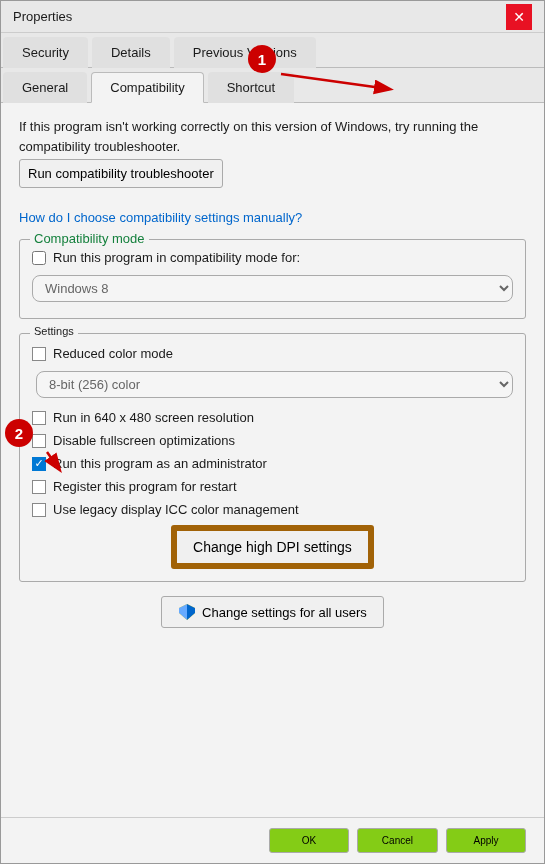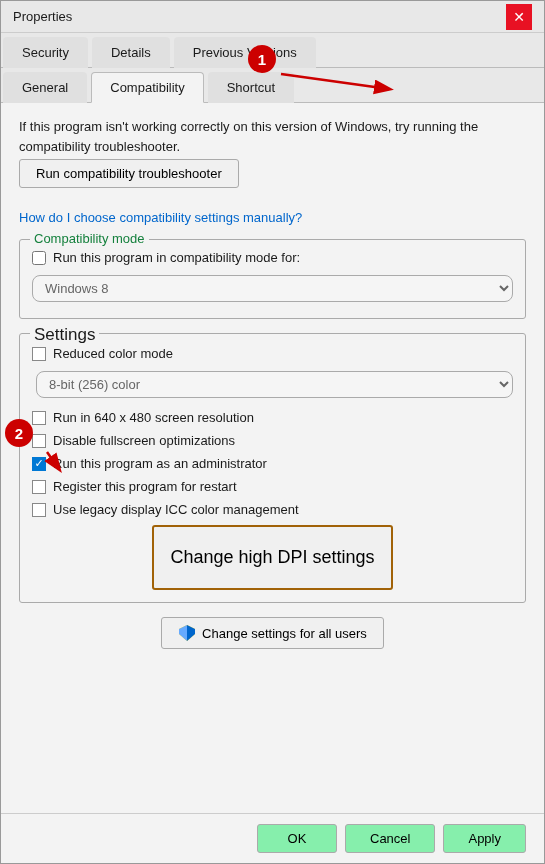--- a/index.html
+++ b/index.html
@@ -76,21 +76,21 @@
       padding: 14px 18px;
       overflow-y: auto;
     }
     .description {
       font-size: 13px;
       color: #1a1a1a;
       margin-bottom: 3px;
       line-height: 1.5;
     }
     .run-btn {
-      padding: 6px 16px;
+      padding: 6px 8px;
       background: #f0f0f0;
       border: 1px solid #aaa;
       cursor: pointer;
       font-size: 13px;
       margin-bottom: 10px;
       border-radius: 3px;
     }
     .help-link {
       color: #0066cc;
       font-size: 13px;
@@ -151,21 +151,21 @@
       padding: 12px;
       margin-bottom: 14px;
       position: relative;
     }
     .settings-label {
       position: absolute;
       top: -9px;
       left: 10px;
       background: #f3f3f3;
       padding: 0 4px;
-      font-size: 17px;
+      font-size: 11px;
       color: #1a1a1a;
     }
     .settings-item {
       display: flex;
       align-items: center;
       gap: 7px;
       margin-bottom: 8px;
     }
     .settings-item:last-child { margin-bottom: 0; }
     .checked-box {
@@ -183,25 +183,25 @@
     }
     .unchecked-box {
       width: 14px;
       height: 14px;
       background: white;
       border: 1px solid #888;
       flex-shrink: 0;
       cursor: pointer;
     }
     .change-dpi-btn {
-      padding: 20px 16px;
+      padding: 8px 16px;
       background: #f0f0f0;
-      border: 2px solid #a16207;
-      cursor: pointer;
-      font-size: 18px;
+      border: 6px solid #a16207;
+      cursor: pointer;
+      font-size: 14px;
       border-radius: 3px;
       margin-top: 6px;
       display: block;
       margin-left: auto;
       margin-right: auto;
     }
     .change-all-btn {
       padding: 6px 16px;
       background: #f0f0f0;
       border: 1px solid #aaa;
@@ -217,24 +217,24 @@
       display: flex;
       justify-content: flex-end;
       gap: 8px;
       padding: 10px 18px;
       border-top: 1px solid #ccc;
       background: #f3f3f3;
       flex-shrink: 0;
     }
     .footer-btn {
       padding: 6px 24px;
-      background: #86efac;
-      border: 1px solid #aaa;
-      cursor: pointer;
-      font-size: 13px;
+      background: #84cc16;
+      border: 1px solid #aaa;
+      cursor: pointer;
+      font-size: 10px;
       border-radius: 3px;
       min-width: 80px;
     }
     
     .badge {
       width: 28px;
       height: 28px;
       border-radius: 50%;
       background: #cc0000;
       color: white;

